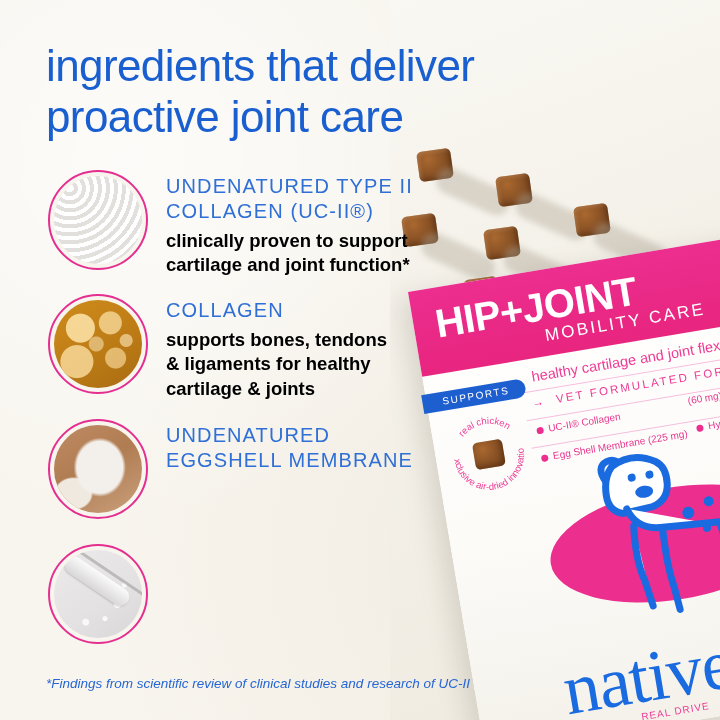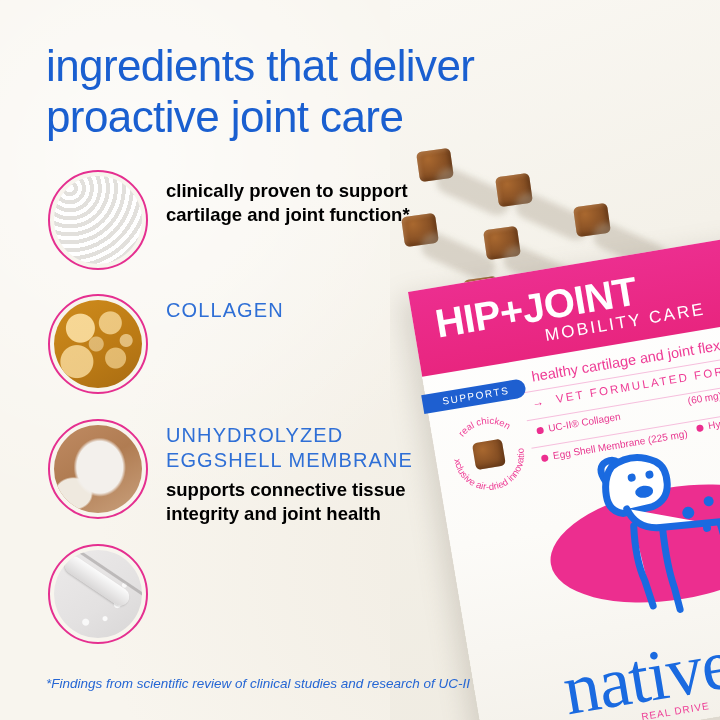--- a/index.html
+++ b/index.html
@@ -314,47 +314,50 @@
   <h1 class="headline">ingredients that deliver
 proactive joint care</h1>
 
   <div class="item n1">
     <div class="thumb">
       <div class="inner">
           <div class="tex-powder"></div>
         </div>
     </div>
     <div class="txt">
+      <div class="item-title">UNDENATURED TYPE II
+COLLAGEN (UC-II®)</div>
       <div class="item-desc">clinically proven to support
 cartilage and joint function*</div>
     </div>
   </div>
 
   <div class="item n2">
     <div class="thumb">
       <div class="inner">
           <div class="tex-collagen"></div>
         </div>
     </div>
     <div class="txt">
       <div class="item-title">COLLAGEN</div>
+      <div class="item-desc">supports bones, tendons
+&amp; ligaments for healthy
+cartilage &amp; joints</div>
     </div>
   </div>
 
   <div class="item n3">
     <div class="thumb">
       <div class="inner">
           <div class="tex-egg"></div>
         </div>
     </div>
     <div class="txt">
-      <div class="item-title">UNHYDROLYZED
+      <div class="item-title">UNDENATURED
 EGGSHELL MEMBRANE</div>
-      <div class="item-desc">supports connective tissue
-integrity and joint health</div>
     </div>
   </div>
 
   <div class="item n4">
     <div class="thumb">
       <div class="inner">
         <div class="tex-ha">
           <div class="strip"></div>
           <div class="tube"></div>
         </div>

